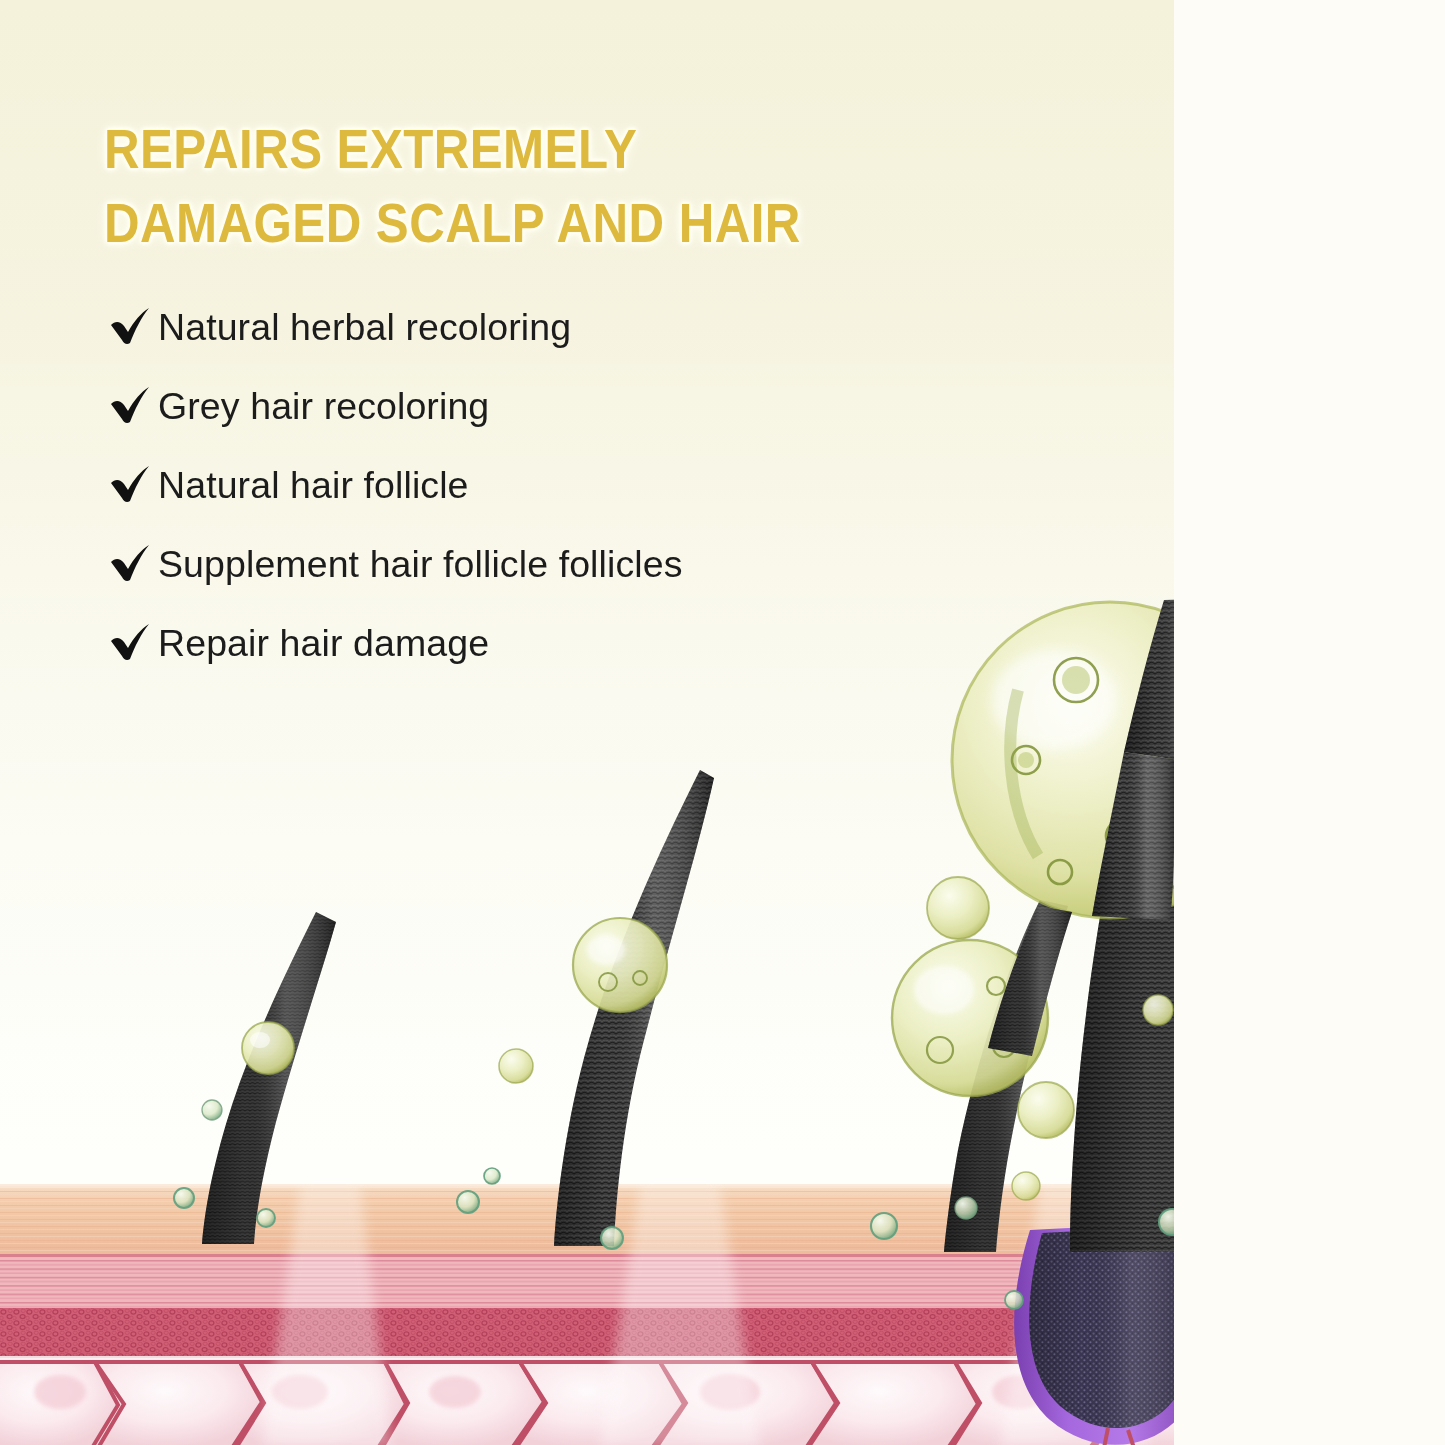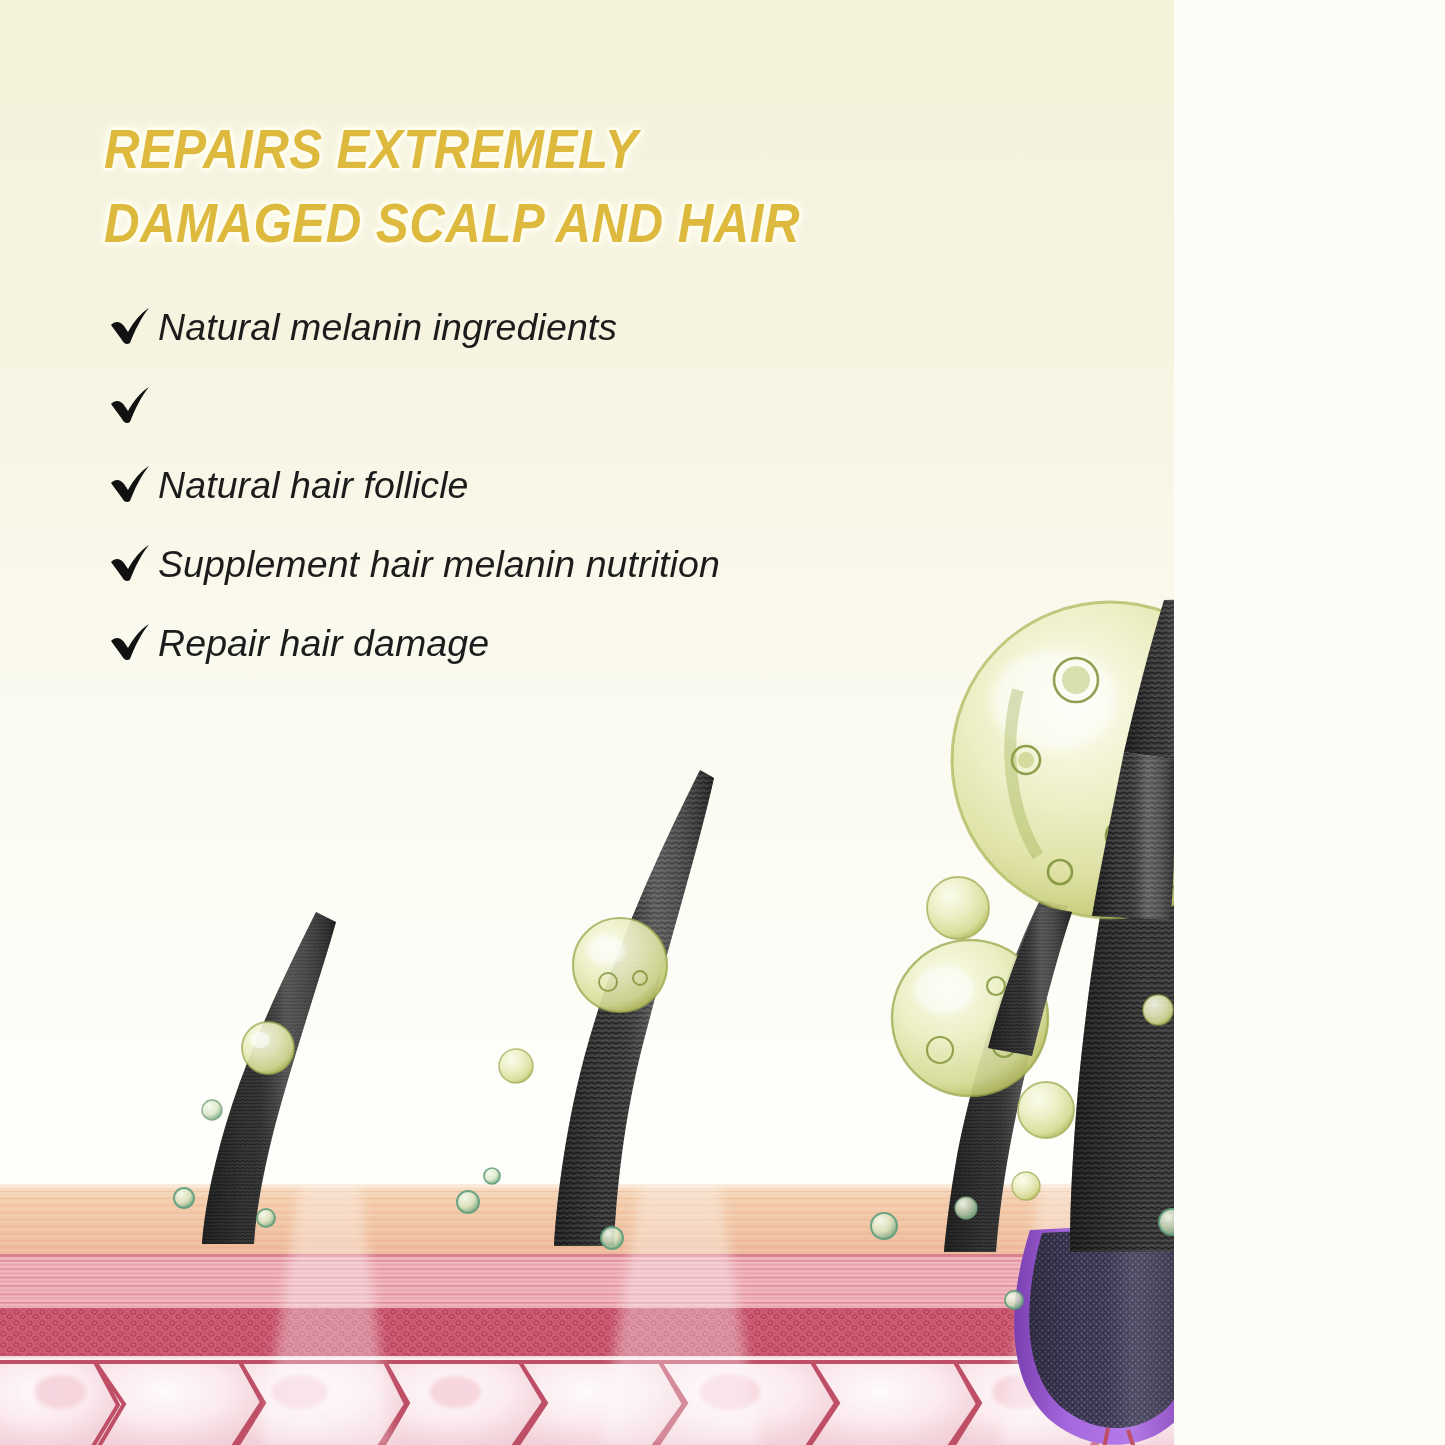--- a/index.html
+++ b/index.html
@@ -4,21 +4,20 @@
 <style>
   html,body{margin:0;padding:0;}
   body{
     width:1445px;height:1445px;overflow:hidden;
     font-family:"Liberation Sans", sans-serif;
     background:#fdfcf6;
   }
   #stage{
     position:relative;width:1174px;height:1445px;overflow:hidden;
     background:linear-gradient(180deg,#f4f2da 0%,#f6f4e0 22%,#fbfaf0 48%,#fdfdf8 68%,#fefefb 80%);
-    font-style:italic;
   }
 
   
   .headline{
     position:absolute;left:104px;top:112px;width:860px;
     font-weight:700;font-size:56px;line-height:1.32;
     letter-spacing:0.5px;
     color:#ddb93e;
     font-family:"Liberation Sans Narrow","Liberation Sans",sans-serif;
     transform:scaleX(0.88);transform-origin:left top;
@@ -421,41 +420,42 @@
     <span>REPAIRS EXTREMELY</span>
     <span class="l2">DAMAGED SCALP AND HAIR</span>
   </div>
 
   <div class="bullets">
 
     <div class="bullet">
       <svg class="chk" viewBox="0 0 46 42">
         <path d="M3 20 C7 16 12 16 16 21 L20 27 C26 16 33 8 41 3 C33 13 27 25 22 38 C19 40 16 39 14 35 Z" fill="#111"></path>
       </svg>
-      <span class="btext">Natural melanin ingredients</span>
+      <span class="btext">Natural herbal recoloring</span>
     </div>
 
     <div class="bullet">
       <svg class="chk" viewBox="0 0 46 42">
         <path d="M3 20 C7 16 12 16 16 21 L20 27 C26 16 33 8 41 3 C33 13 27 25 22 38 C19 40 16 39 14 35 Z" fill="#111"></path>
       </svg>
+      <span class="btext">Grey hair recoloring</span>
     </div>
 
     <div class="bullet">
       <svg class="chk" viewBox="0 0 46 42">
         <path d="M3 20 C7 16 12 16 16 21 L20 27 C26 16 33 8 41 3 C33 13 27 25 22 38 C19 40 16 39 14 35 Z" fill="#111"></path>
       </svg>
       <span class="btext">Natural hair follicle</span>
     </div>
 
     <div class="bullet">
       <svg class="chk" viewBox="0 0 46 42">
         <path d="M3 20 C7 16 12 16 16 21 L20 27 C26 16 33 8 41 3 C33 13 27 25 22 38 C19 40 16 39 14 35 Z" fill="#111"></path>
       </svg>
-      <span class="btext">Supplement hair melanin nutrition</span>
+      <span class="btext">Supplement hair follicle follicles</span>
     </div>
 
     <div class="bullet">
       <svg class="chk" viewBox="0 0 46 42">
         <path d="M3 20 C7 16 12 16 16 21 L20 27 C26 16 33 8 41 3 C33 13 27 25 22 38 C19 40 16 39 14 35 Z" fill="#111"></path>
       </svg>
       <span class="btext">Repair hair damage</span>
     </div>
 
 

